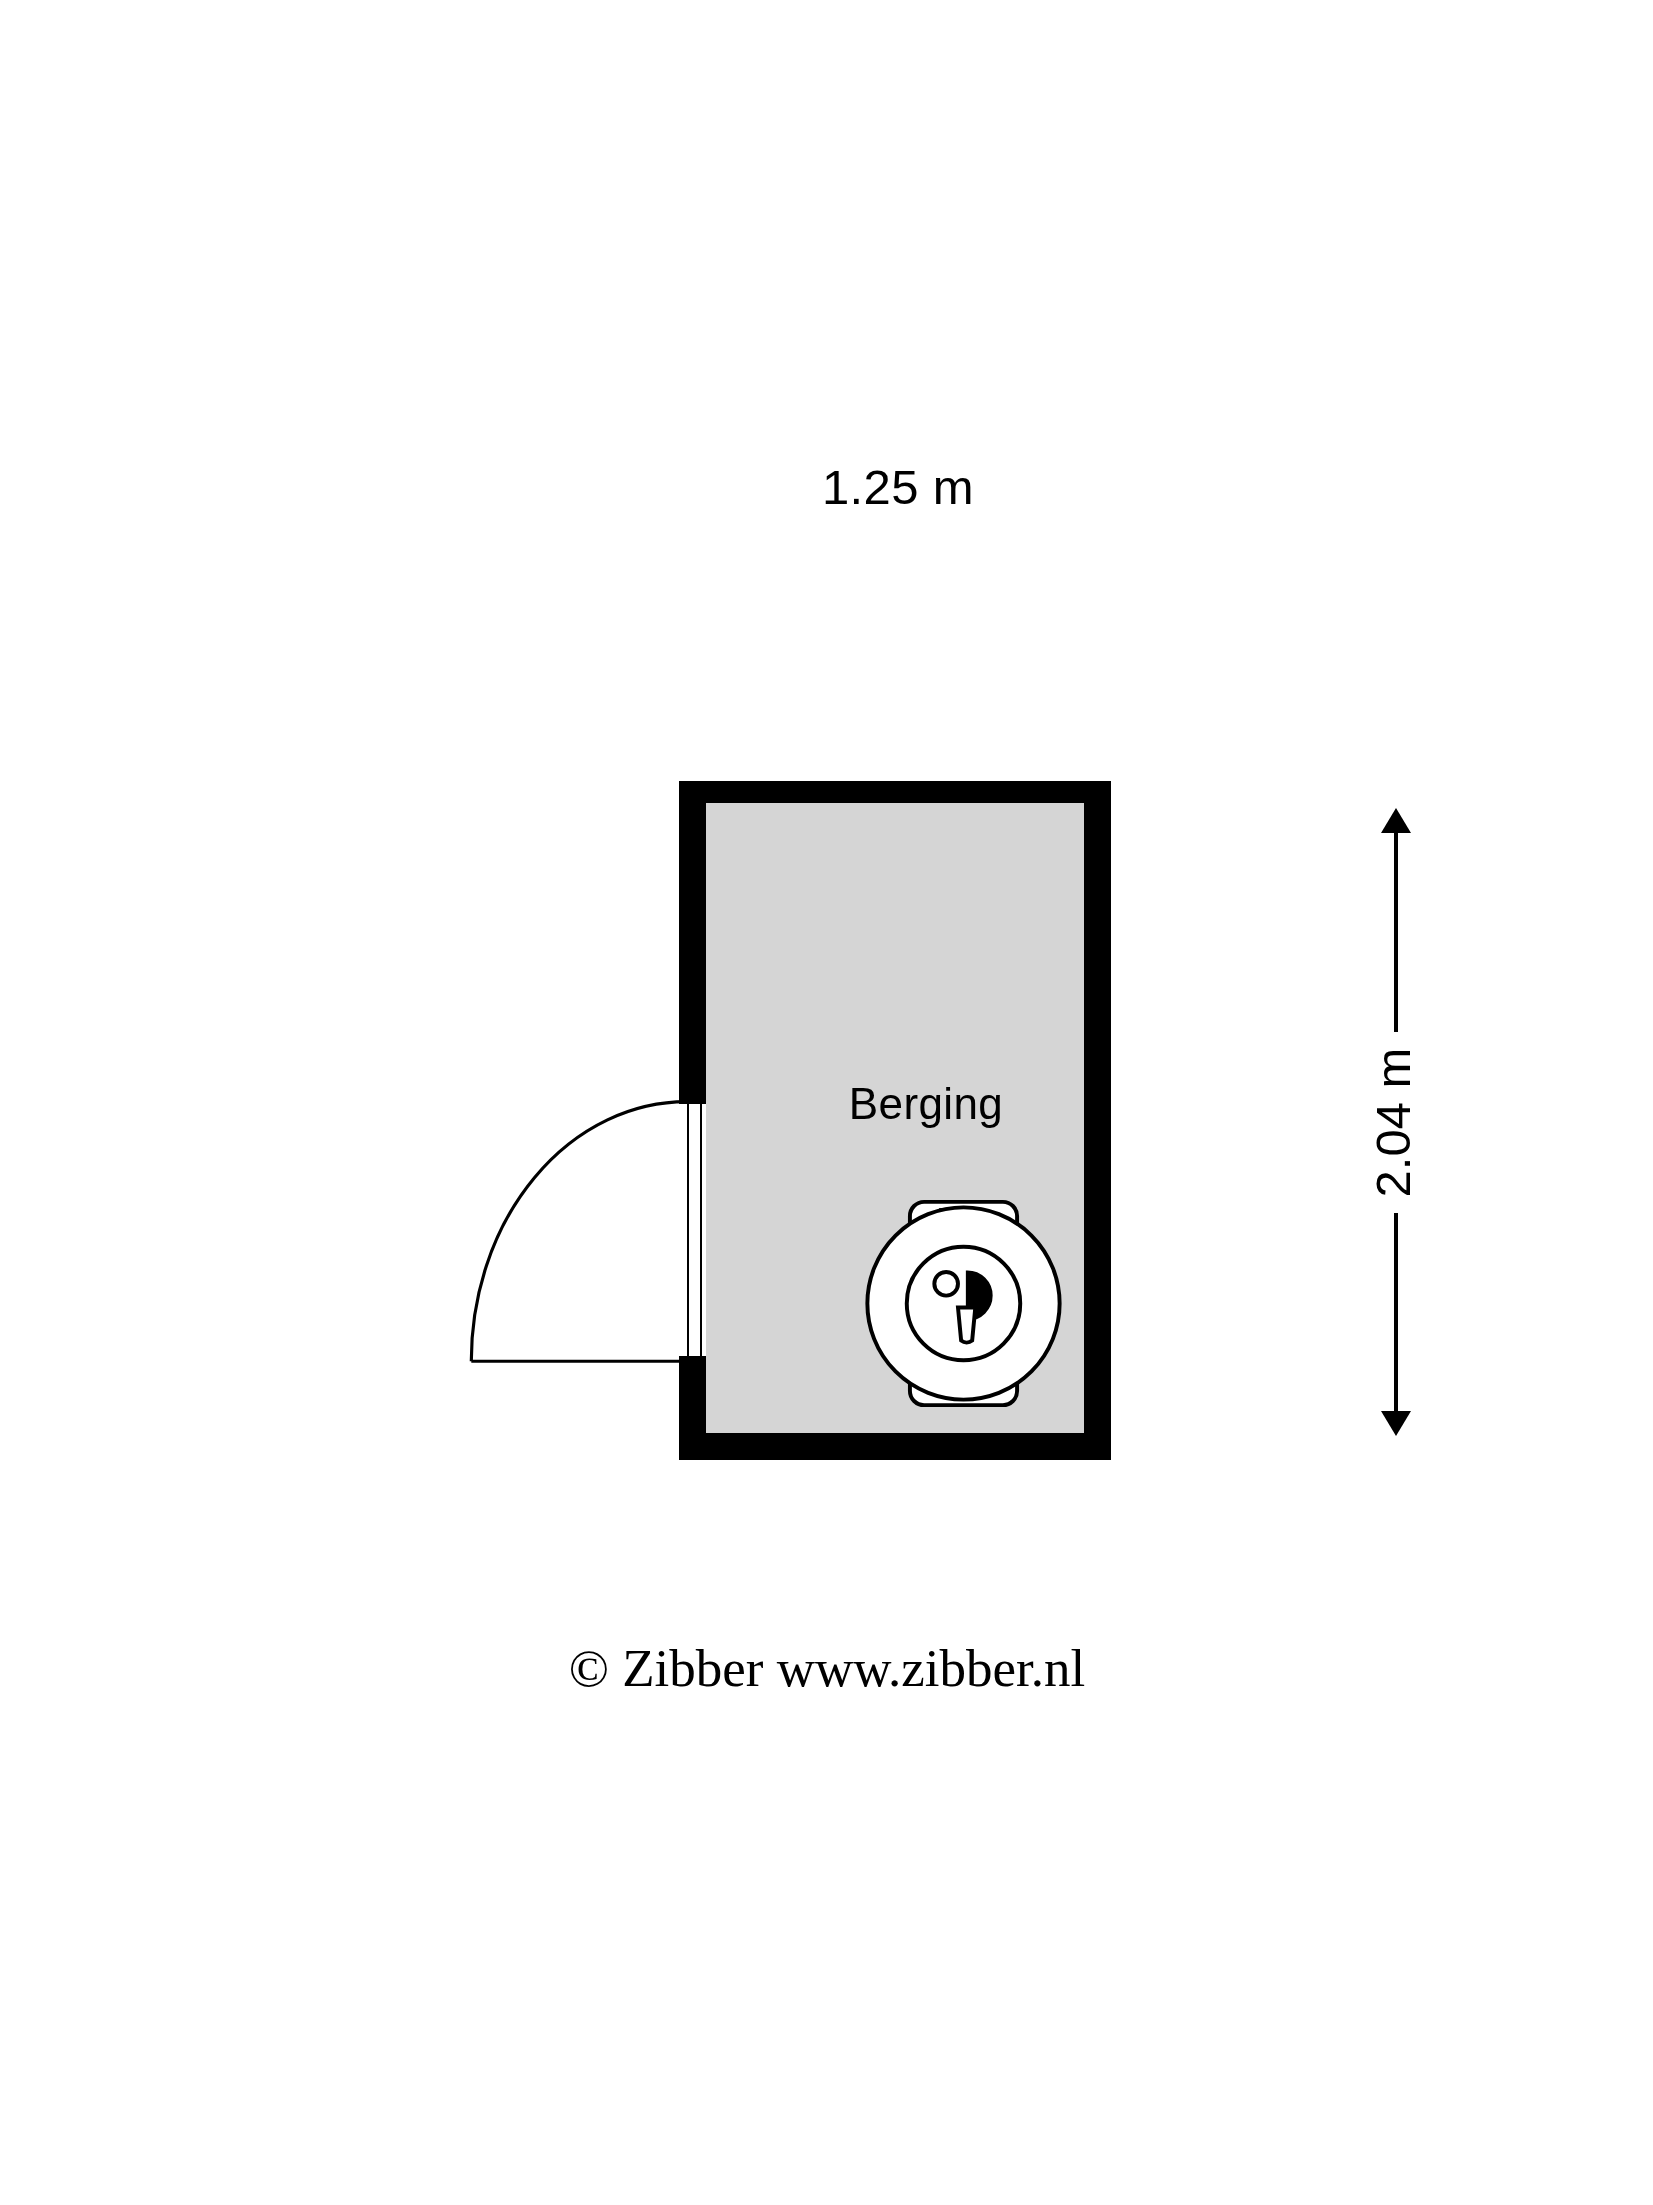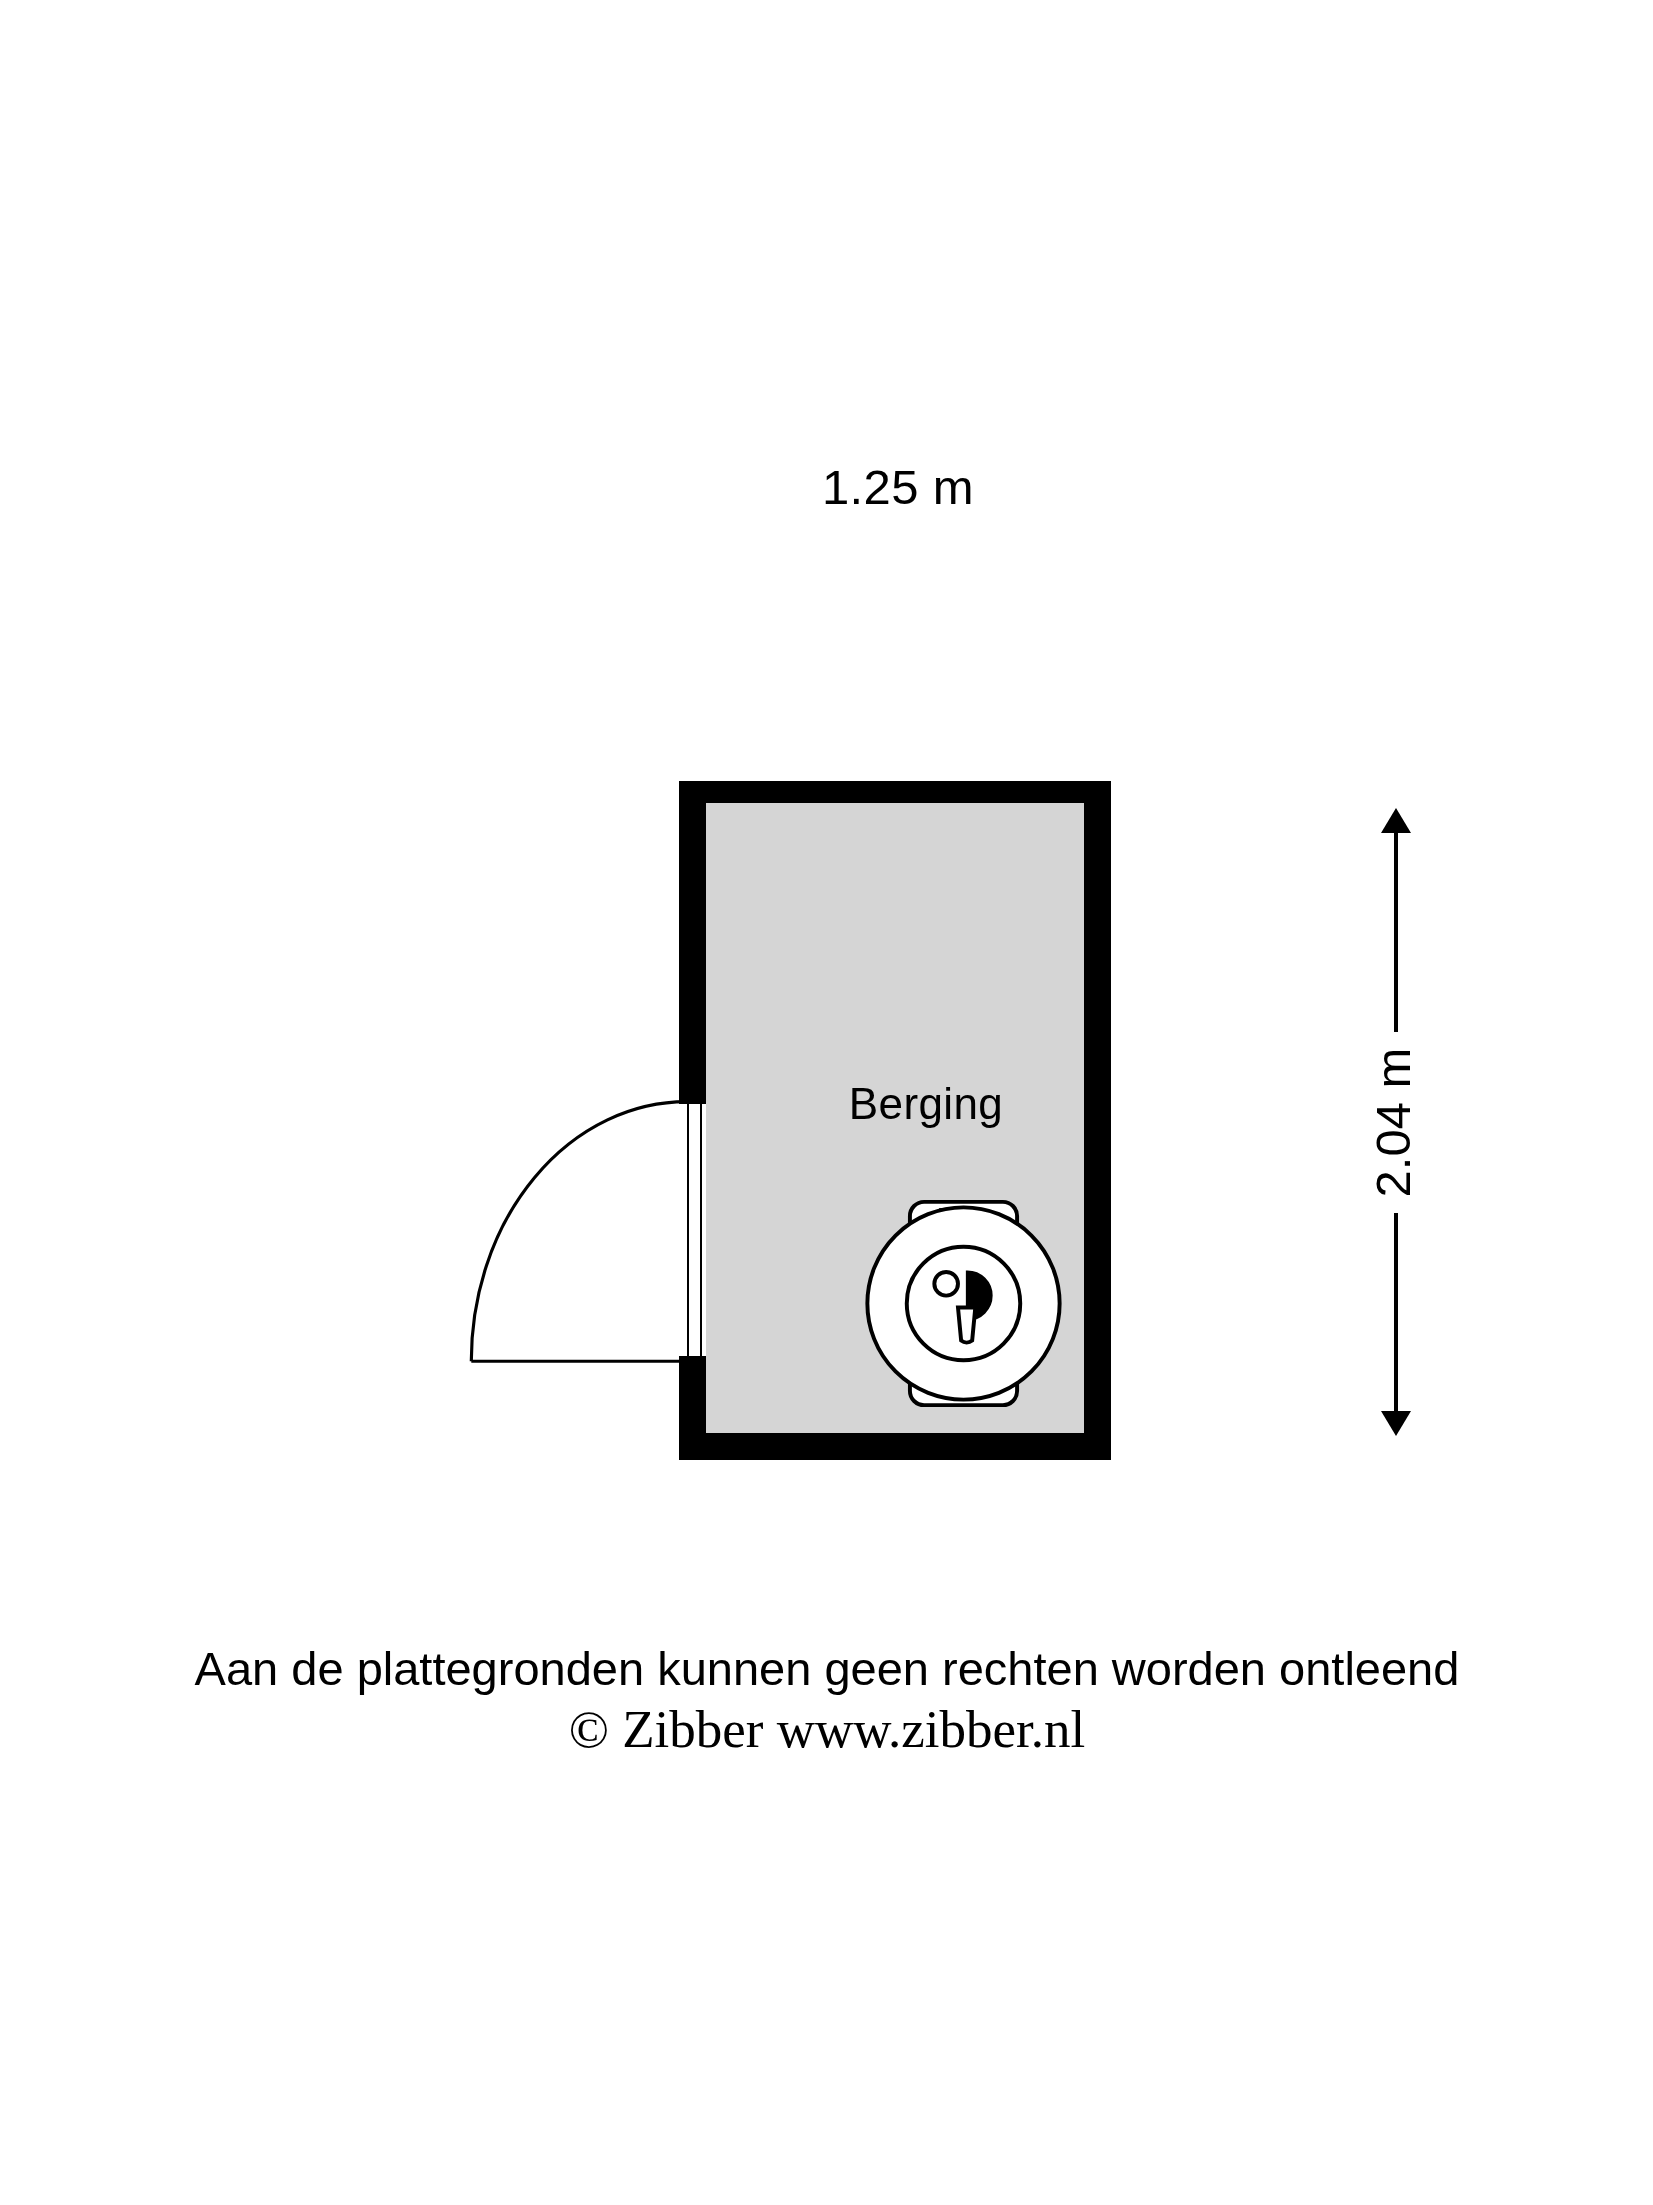--- a/index.html
+++ b/index.html
@@ -267,18 +267,17 @@
     <rect x="57" y="6" width="136" height="258" rx="18" ry="18" fill="#ffffff" stroke="#000" stroke-width="5"></rect>
     <rect x="96" y="16" width="26" height="14" fill="none" stroke="#000" stroke-width="4"></rect>
     <circle cx="125" cy="135" r="122" fill="#ffffff" stroke="#000" stroke-width="5"></circle>
     <circle cx="125" cy="135" r="72" fill="#ffffff" stroke="#000" stroke-width="5"></circle>
     <circle cx="103" cy="110" r="15" fill="#ffffff" stroke="#000" stroke-width="5"></circle>
     <path d="M 130 95 A 30 30 0 0 1 130 155 L 130 95 Z" fill="#000" stroke="#000" stroke-width="4"></path>
     <path d="M 118 140 L 140 140 L 136 182 A 11 11 0 0 1 122 182 Z" fill="#ffffff" stroke="#000" stroke-width="5"></path>
   </svg>
 
   <div class="footer">
-    <div class="line1">Aan de plattegronden kunnen geen rechten worden ontleend</div>
     <div class="line2">© Zibber www.zibber.nl</div>
   </div>
 
 </div>
 
 
 </body></html>

